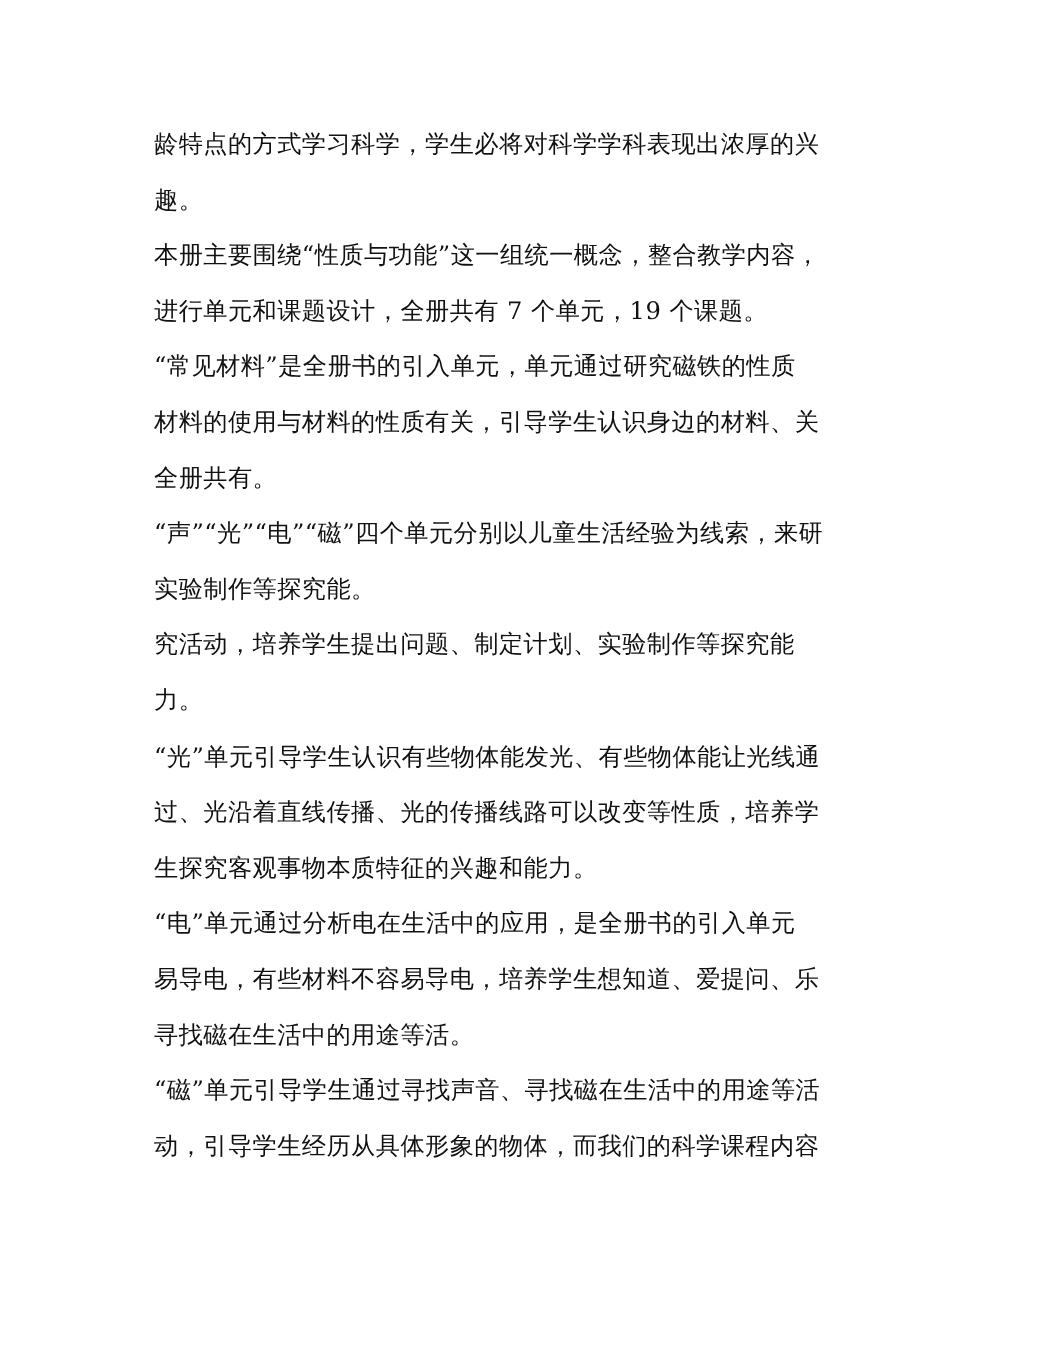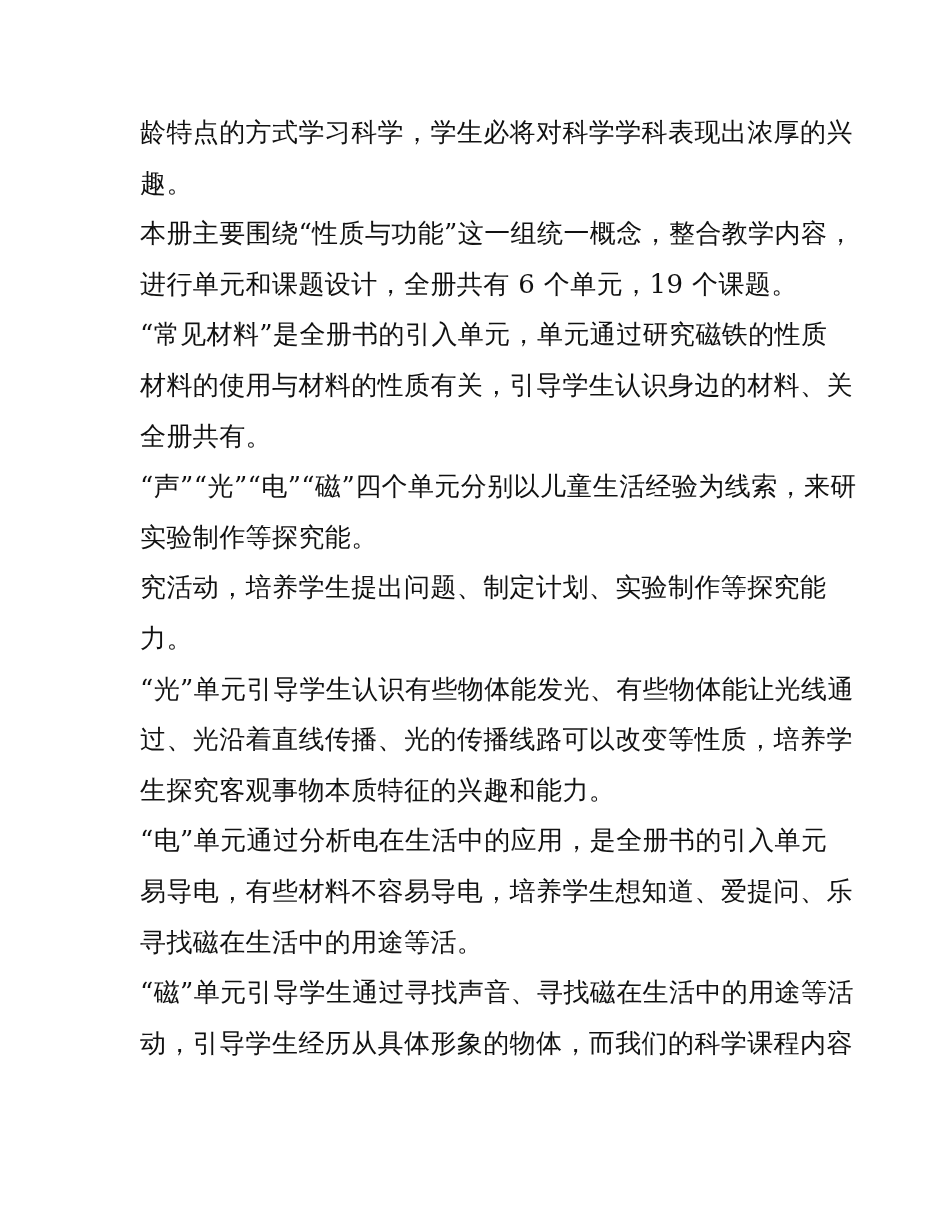--- a/index.html
+++ b/index.html
@@ -26,34 +26,34 @@
     .content {
       position: absolute;
       left: 140px;
       top: 113px;
       width: 680px;
     }
     .line {
       display: block;
       height: 50.6px;
       line-height: 38px;
-      font-size: 26px;
+      font-size: 22px;
       white-space: nowrap;
       letter-spacing: 0.4px;
     }
   </style>
 </head>
 <body>
 
 <div class="page">
   <div class="content">
     <span class="line">龄特点的方式学习科学，学生必将对科学学科表现出浓厚的兴</span>
     <span class="line">趣。</span>
     <span class="line">本册主要围绕“性质与功能”这一组统一概念，整合教学内容，</span>
-    <span class="line">进行单元和课题设计，全册共有 6 个单元，19 个课题。</span>
+    <span class="line">进行单元和课题设计，全册共有 7 个单元，19 个课题。</span>
     <span class="line">“常见材料”是全册书的引入单元，单元通过研究磁铁的性质</span>
     <span class="line">材料的使用与材料的性质有关，引导学生认识身边的材料、关</span>
     <span class="line">全册共有。</span>
     <span class="line">“声”“光”“电”“磁”四个单元分别以儿童生活经验为线索，来研</span>
     <span class="line">实验制作等探究能。</span>
     <span class="line">究活动，培养学生提出问题、制定计划、实验制作等探究能</span>
     <span class="line">力。</span>
     <span class="line">“光”单元引导学生认识有些物体能发光、有些物体能让光线通</span>
     <span class="line">过、光沿着直线传播、光的传播线路可以改变等性质，培养学</span>
     <span class="line">生探究客观事物本质特征的兴趣和能力。</span>

